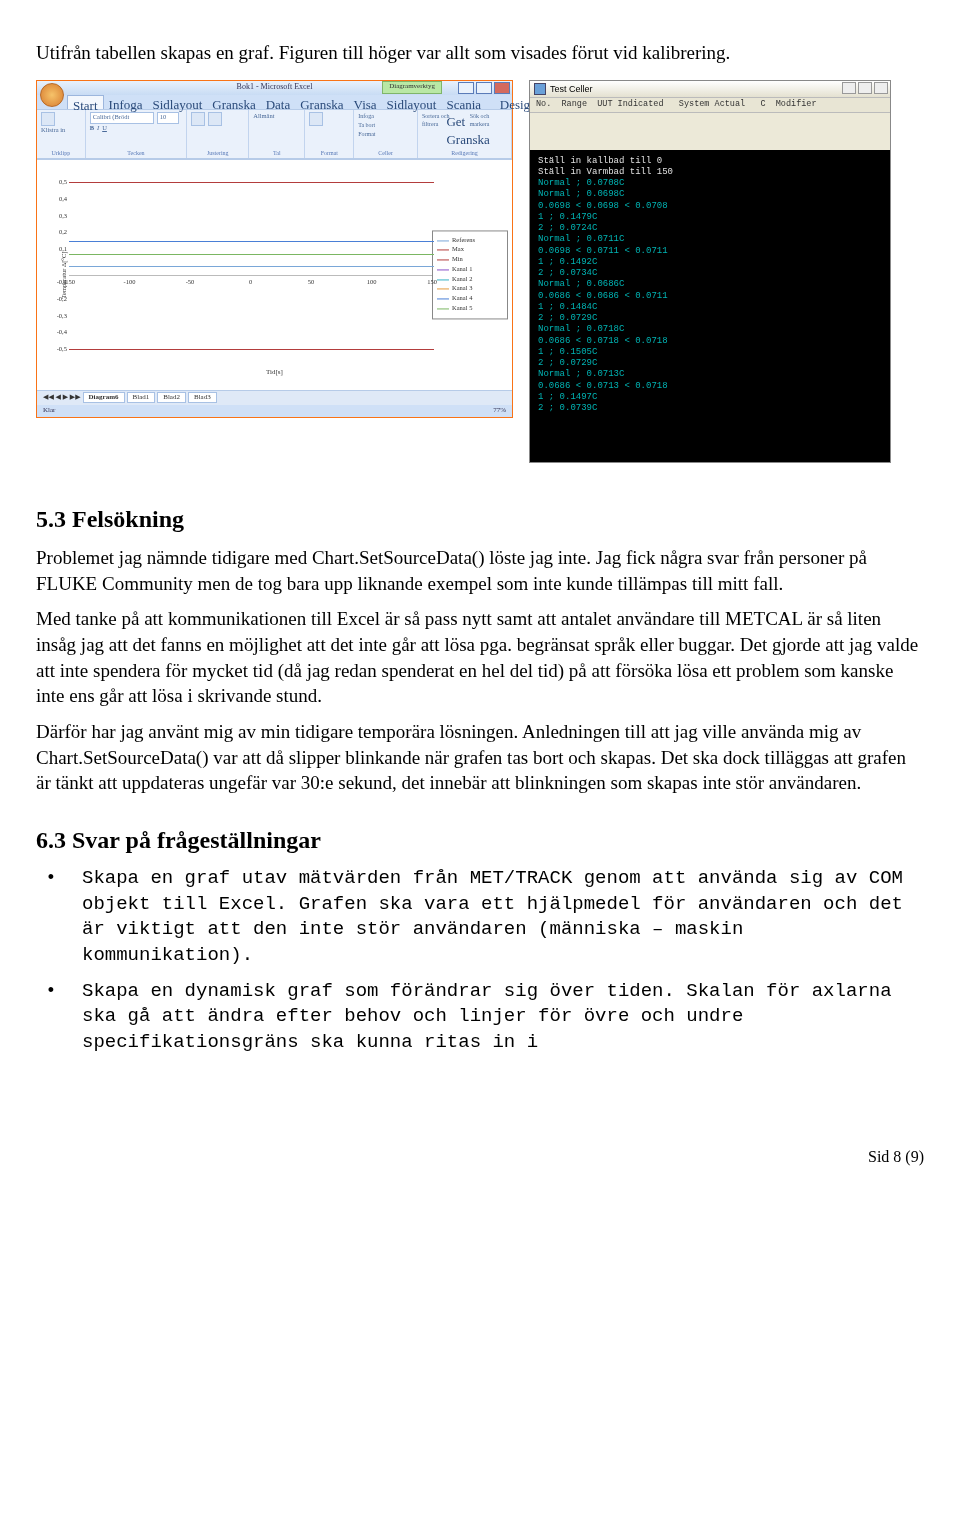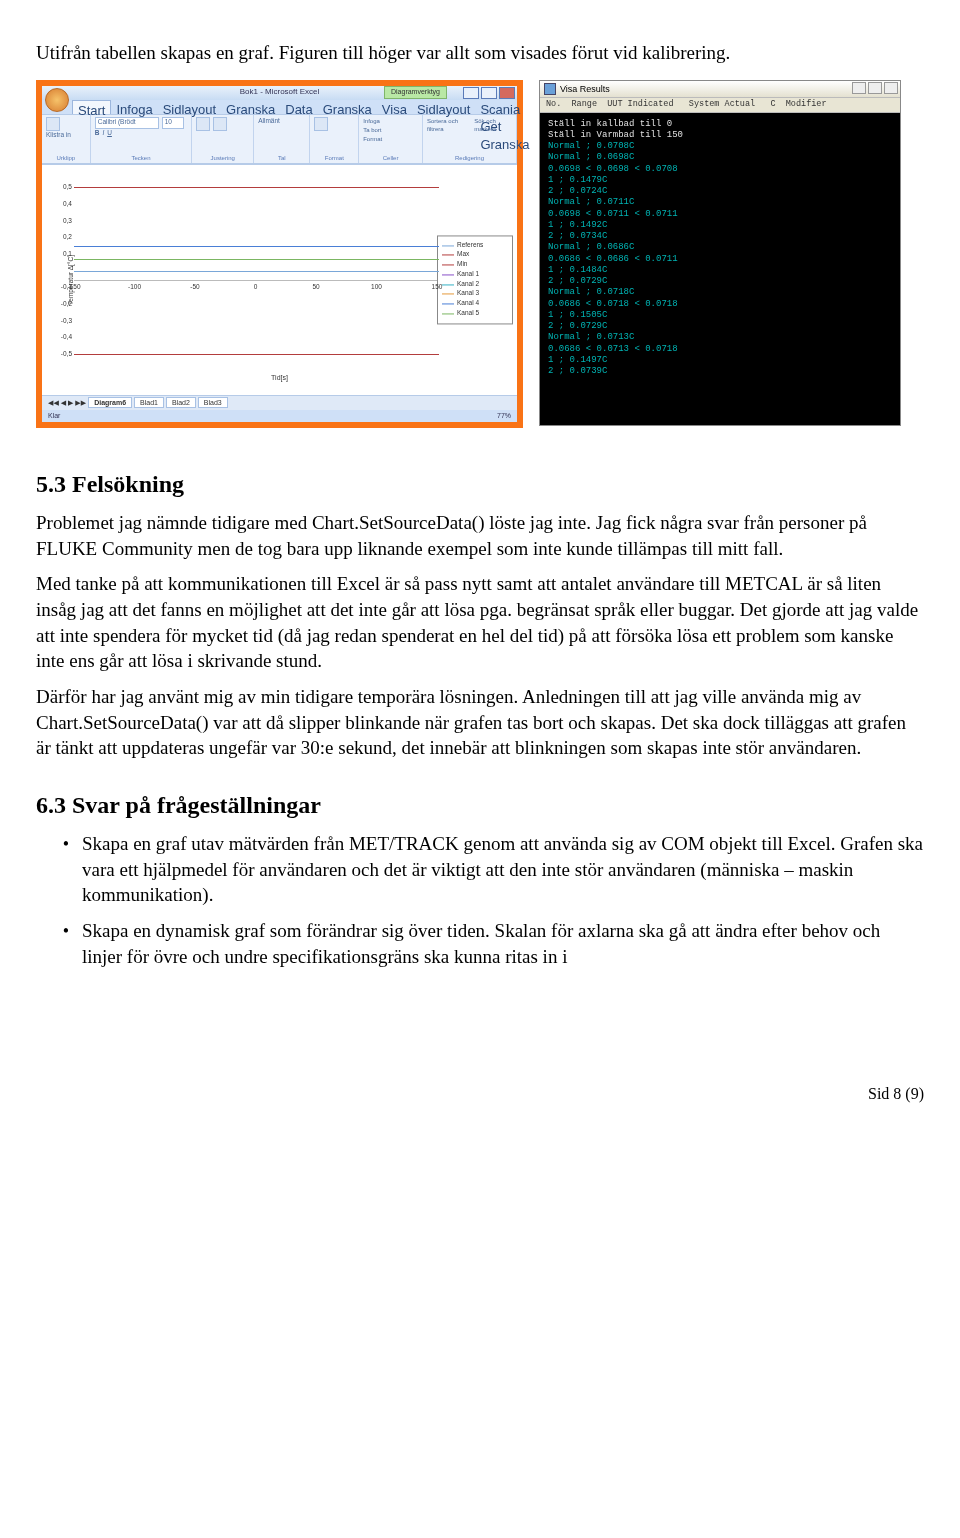--- a/index.html
+++ b/index.html
@@ -16,23 +16,23 @@
   .intro { margin-bottom: 14px; }
   .figs {
     display: flex;
     gap: 16px;
     margin-bottom: 40px;
     align-items: flex-start;
   }
   
   .excel {
     width: 475px;
-    border: 6px solid #f97316;
+    border: 1px solid #f97316;
     background: #fdba74;
-    font-family: Liberation Sans, sans-serif;
+    font-family: Liberation Serif, serif;
     font-size: 8px;
     color: #333;
   }
   .excel .titlebar {
     background: linear-gradient(#e9f1fb,#c8dcf4);
     display: flex;
     align-items: center;
     height: 14px;
     position: relative;
   }
@@ -131,30 +131,31 @@
   .tconsole .tb .winbtns span { width: 12px; height: 10px; border: 1px solid #999; background: #eee;}
   .tconsole .hdr {
     background: #e8e5d4; border-bottom: 1px solid #bbb; height: 14px;
     font-family: "Courier New", monospace; font-size: 8.5px; color: #333;
     padding-left: 6px; display: flex; align-items: center; white-space: pre;
   }
   .tconsole .term {
     background: #000; color: #00b3b3; font-family: "Courier New", monospace;
     font-size: 9px; padding: 6px 8px; line-height: 1.25; min-height: 300px;
     white-space: pre;
+    margin-top: 37px;
   }
   .tconsole .term .w { color: #e0e0e0; }
   
   h2.sec { font-size: 24px; font-weight: bold; margin: 28px 0 6px 0; }
   p { margin: 10px 0; font-family: Liberation Serif, serif; }
   ul.bul { margin: 6px 0 0 42px; padding: 0; }
-  ul.bul li { margin: 10px 0; padding-left: 4px; }
+  ul.bul li { margin: 10px 0; padding-left: 4px; font-family: Liberation Mono, monospace; }
   ul.bul li::marker { content: "•  "; font-size: 18px; }
   .page-num {
-    position: relative; margin-top: 114px; text-align: right; font-size: 16px;
+    position: relative; margin-top: 90px; text-align: right; font-size: 16px;
   }
 </style>
 </head>
 <body>
 
 <p class="intro">Utifrån tabellen skapas en graf. Figuren till höger var allt som visades förut vid kalibrering.</p>
 
 <div class="figs">
 
   <div class="excel">
@@ -308,21 +309,21 @@
       </div>
     <div class="status">
       <span>Klar</span>
       <span>77%</span>
     </div>
   </div>
 
   <div class="tconsole">
     <div class="tb">
       <span style="width:10px;height:10px;background:#6aa0d8;border:1px solid #446;"></span>
-      <span>Visa Results</span>
+      <span>Test Celler</span>
       <div class="winbtns">
         <span></span>
         <span></span>
         <span></span>
       </div>
     </div>
     <div class="hdr">No.  Range  UUT Indicated   System Actual   C  Modifier</div>
     <div class="term" id="term"><span class="w">Ställ in kallbad till 0</span>
 <span class="w">Ställ in Varmbad till 150</span>
 <span class="">Normal ; 0.0708C</span>

